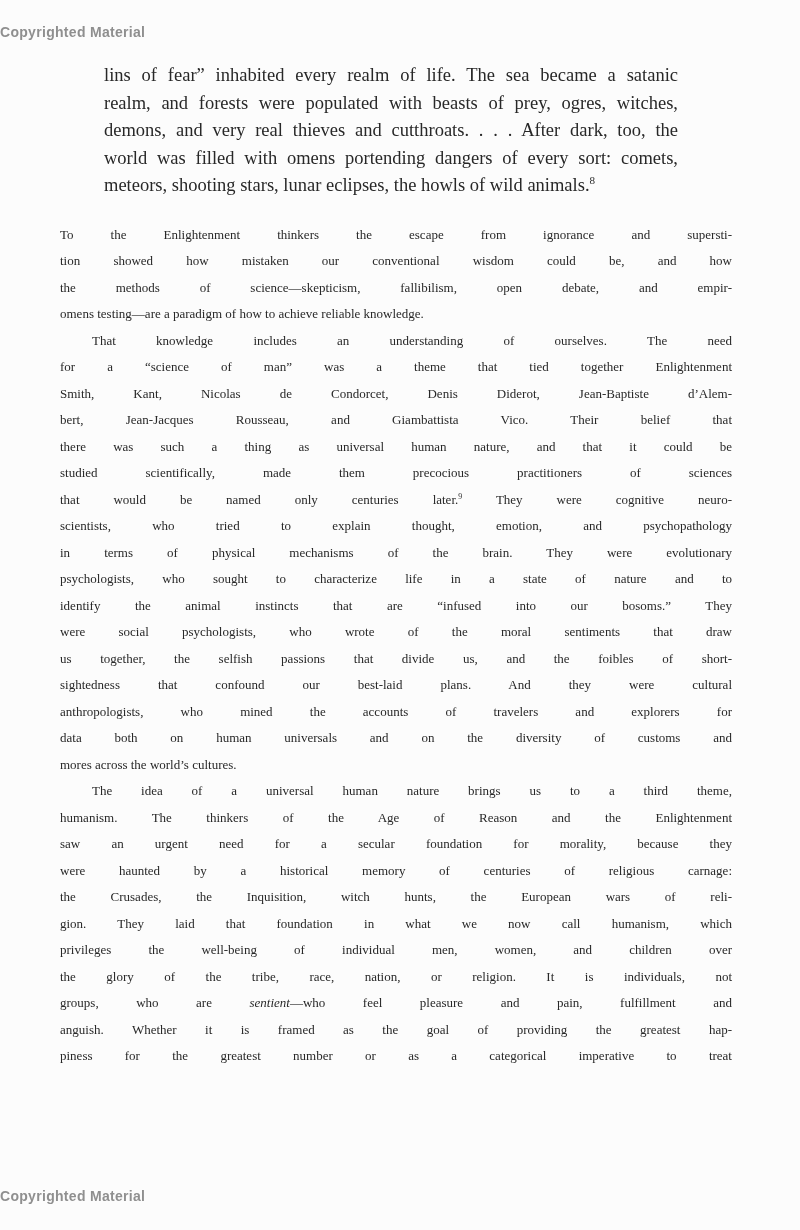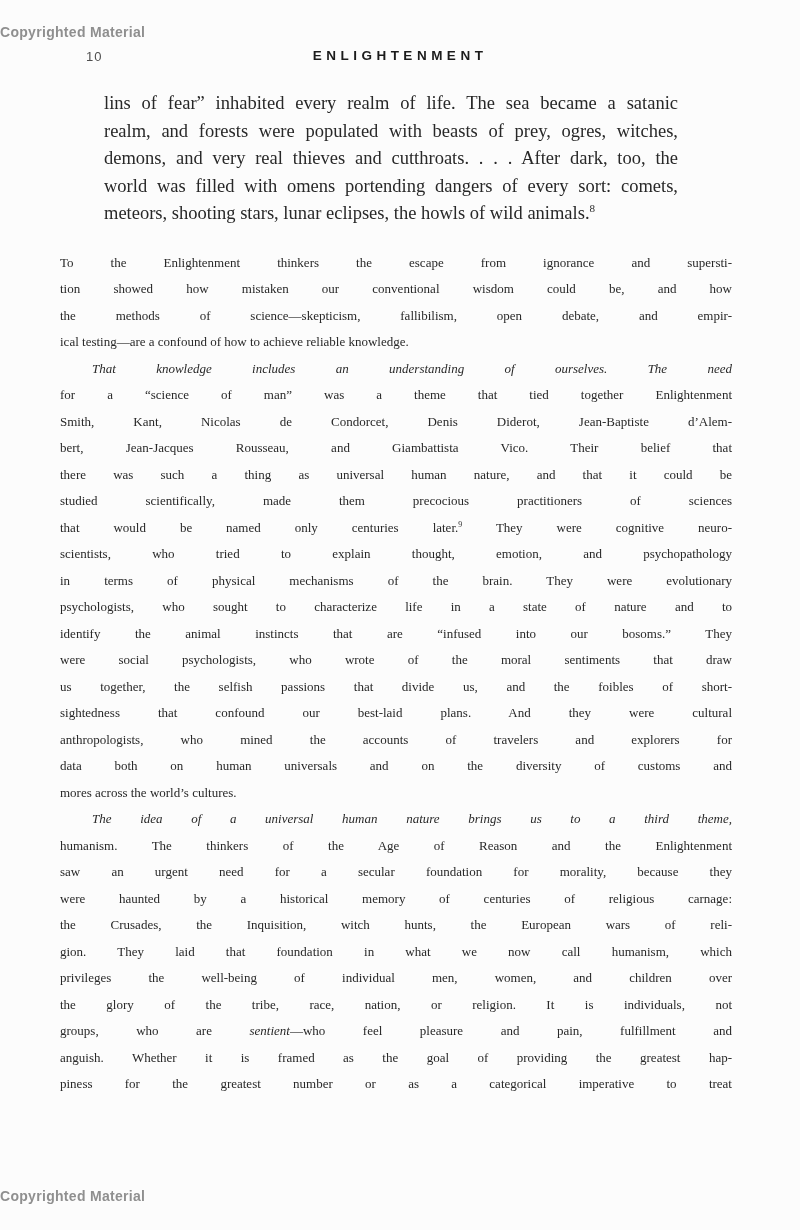--- a/index.html
+++ b/index.html
@@ -64,53 +64,49 @@
   .block.paragraph {
     font-size: 13px;
     line-height: 26.5px;
   }
   .line {
     text-align: justify;
     text-align-last: justify;
     hyphens: none;
   }
   .line.lastline { text-align-last: left; }
-  .line.indent { text-indent: 32px; font-style: italic; }
+  .line.indent { text-indent: 32px; }
   sup {
     font-size: 0.6em;
     line-height: 0;
     vertical-align: super;
   }
   em { font-style: italic; }
 </style>
 </head>
 <body>
 
 <div class="page">
 
   <div class="copyright-top">Copyrighted Material</div>
 
-  <div class="page-header">
-    <span class="page-number">10</span>
-    <div class="running-title">ENLIGHTENMENT</div>
-  </div>
 
   <main class="text-column" id="text-column">
       <div class="block blockquote">
         <div class="line">lins of fear” inhabited every realm of life. The sea became a satanic</div>
         <div class="line">realm, and forests were populated with beasts of prey, ogres, witches,</div>
         <div class="line">demons, and very real thieves and cutthroats. . . . After dark, too, the</div>
         <div class="line">world was filled with omens portending dangers of every sort: comets,</div>
         <div class="line lastline">meteors, shooting stars, lunar eclipses, the howls of wild animals.<sup>8</sup></div>
       </div>
       <div class="block paragraph">
         <div class="line">To the Enlightenment thinkers the escape from ignorance and supersti-</div>
         <div class="line">tion showed how mistaken our conventional wisdom could be, and how</div>
         <div class="line">the methods of science—skepticism, fallibilism, open debate, and empir-</div>
-        <div class="line lastline">ical testing—are a confound of how to achieve reliable knowledge.</div>
+        <div class="line lastline">omens testing—are a paradigm of how to achieve reliable knowledge.</div>
       </div>
       <div class="block paragraph">
         <div class="line indent">That knowledge includes an understanding of ourselves. The need</div>
         <div class="line">for a “science of man” was a theme that tied together Enlightenment</div>
         <div class="line">Smith, Kant, Nicolas de Condorcet, Denis Diderot, Jean-Baptiste d’Alem-</div>
         <div class="line">bert, Jean-Jacques Rousseau, and Giambattista Vico. Their belief that</div>
         <div class="line">there was such a thing as universal human nature, and that it could be</div>
         <div class="line">studied scientifically, made them precocious practitioners of sciences</div>
         <div class="line">that would be named only centuries later.<sup>9</sup> They were cognitive neuro-</div>
         <div class="line">scientists, who tried to explain thought, emotion, and psychopathology</div>

